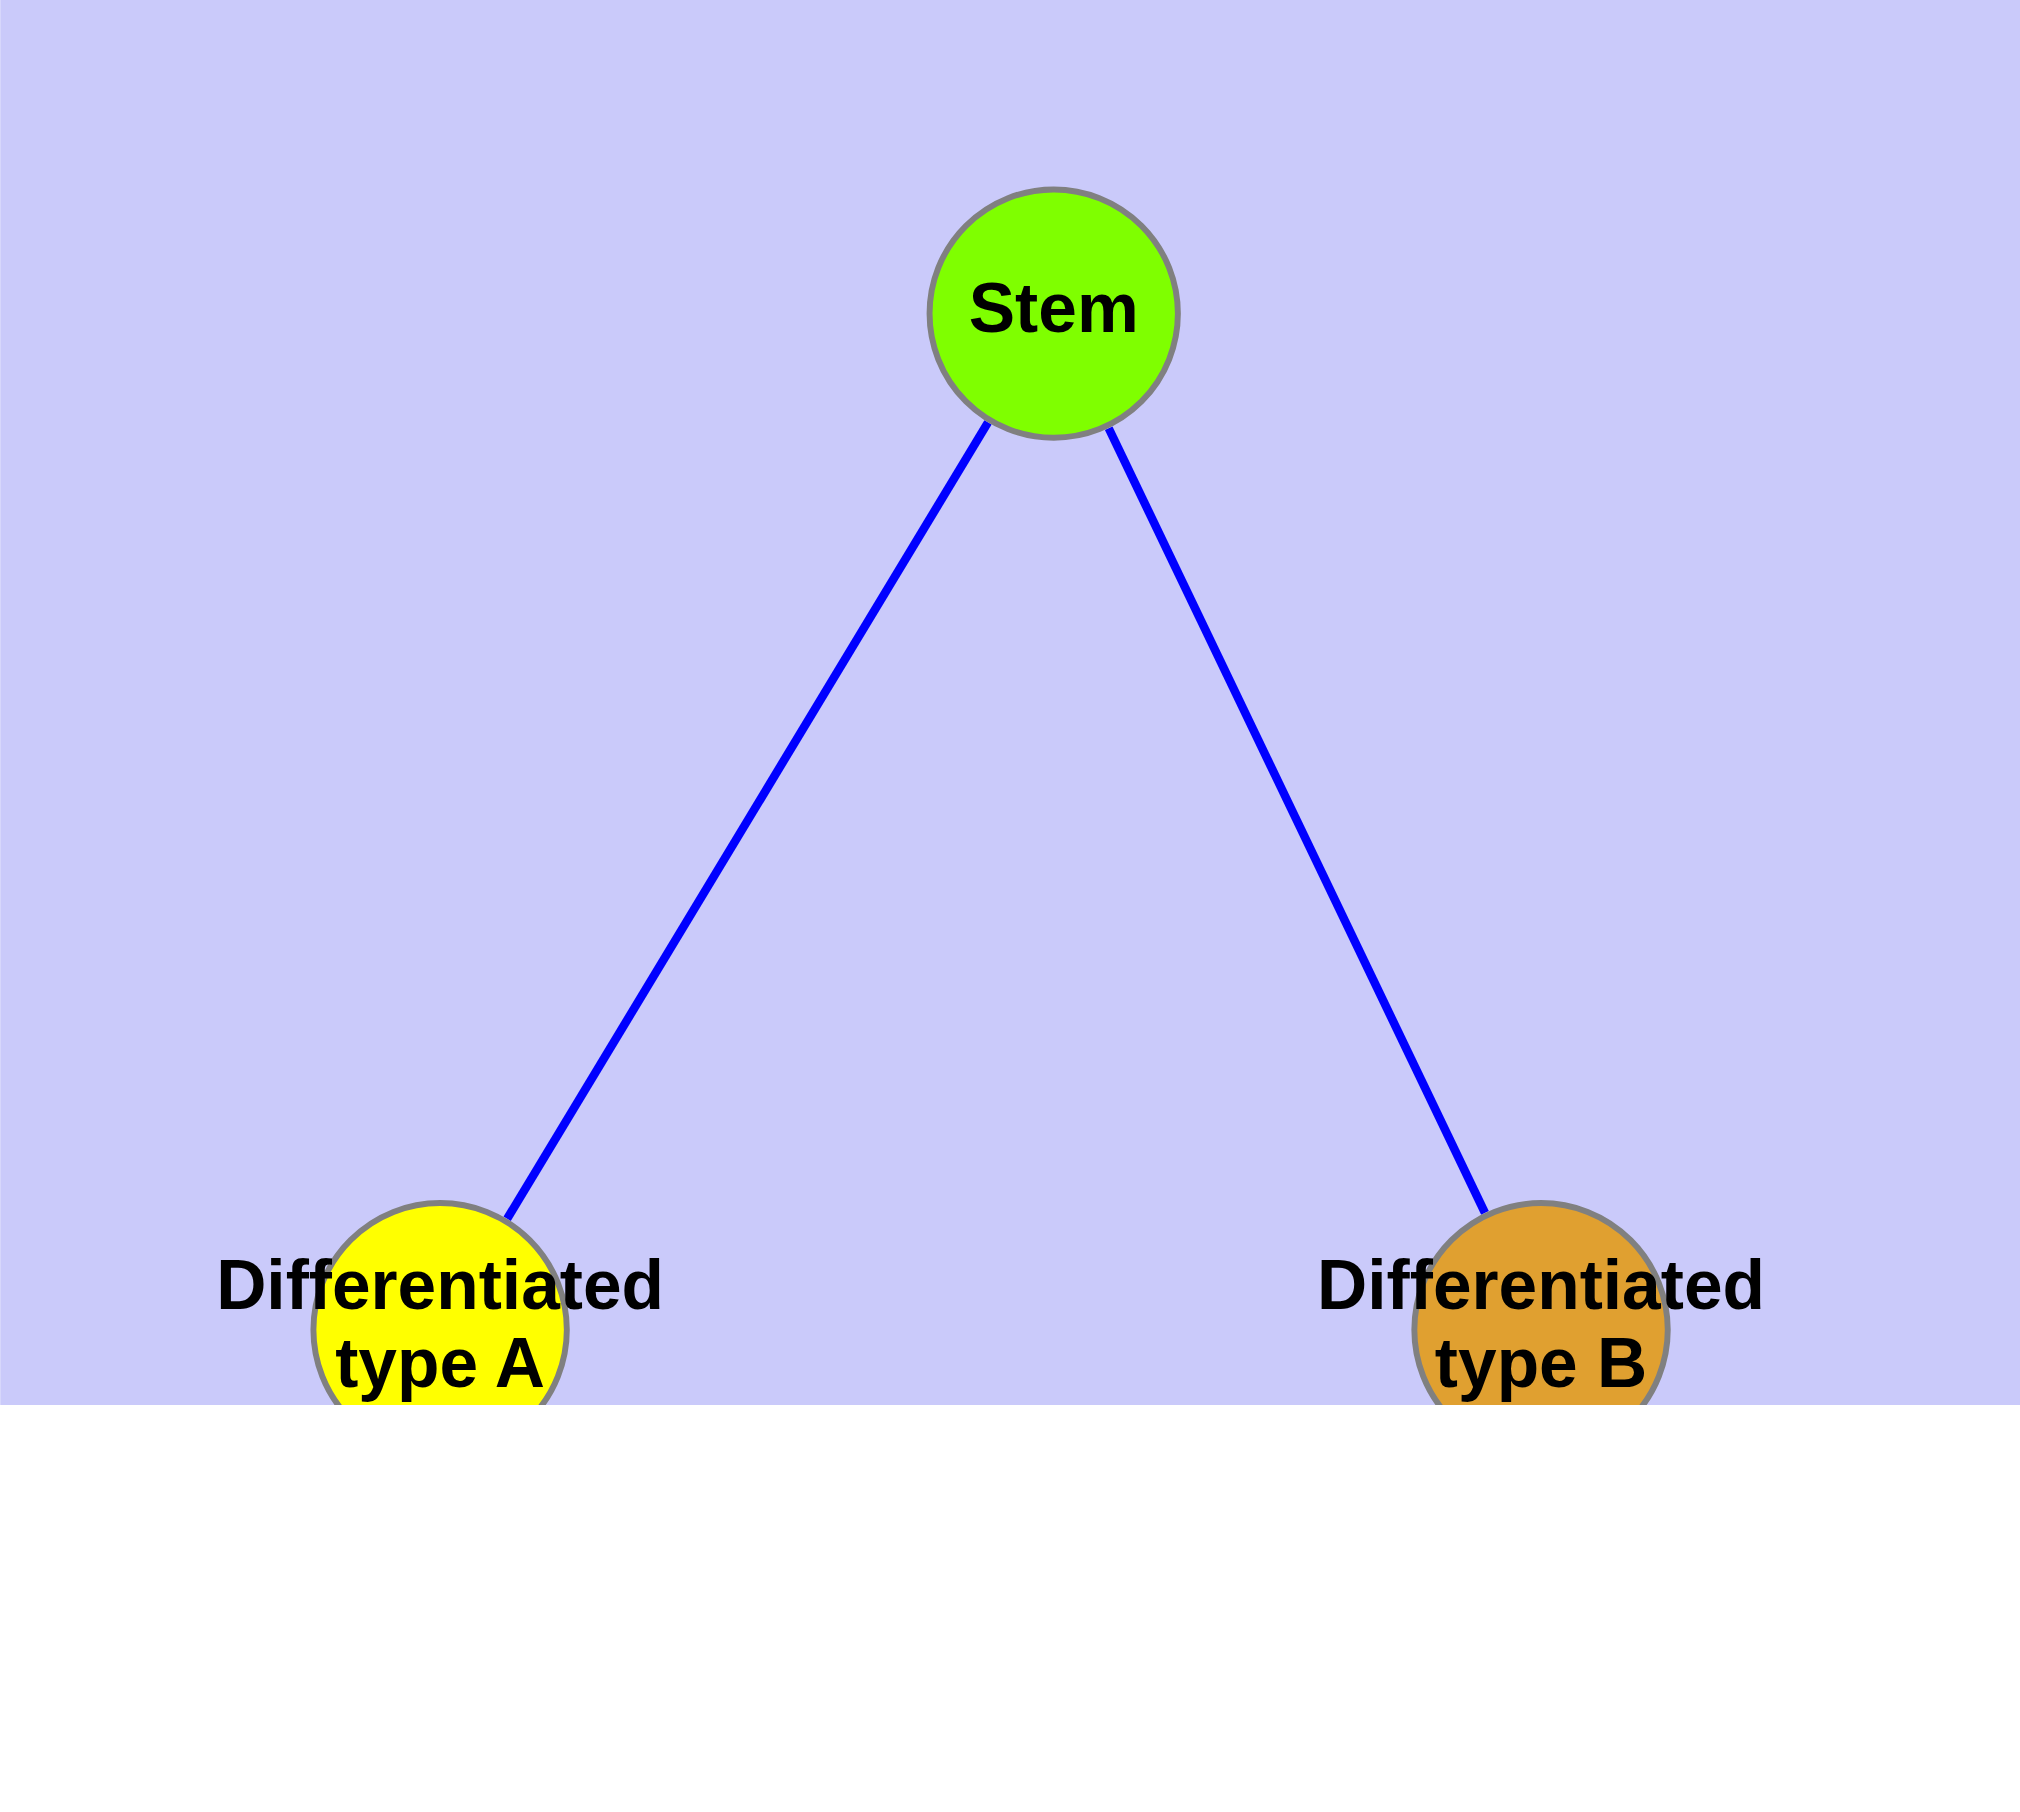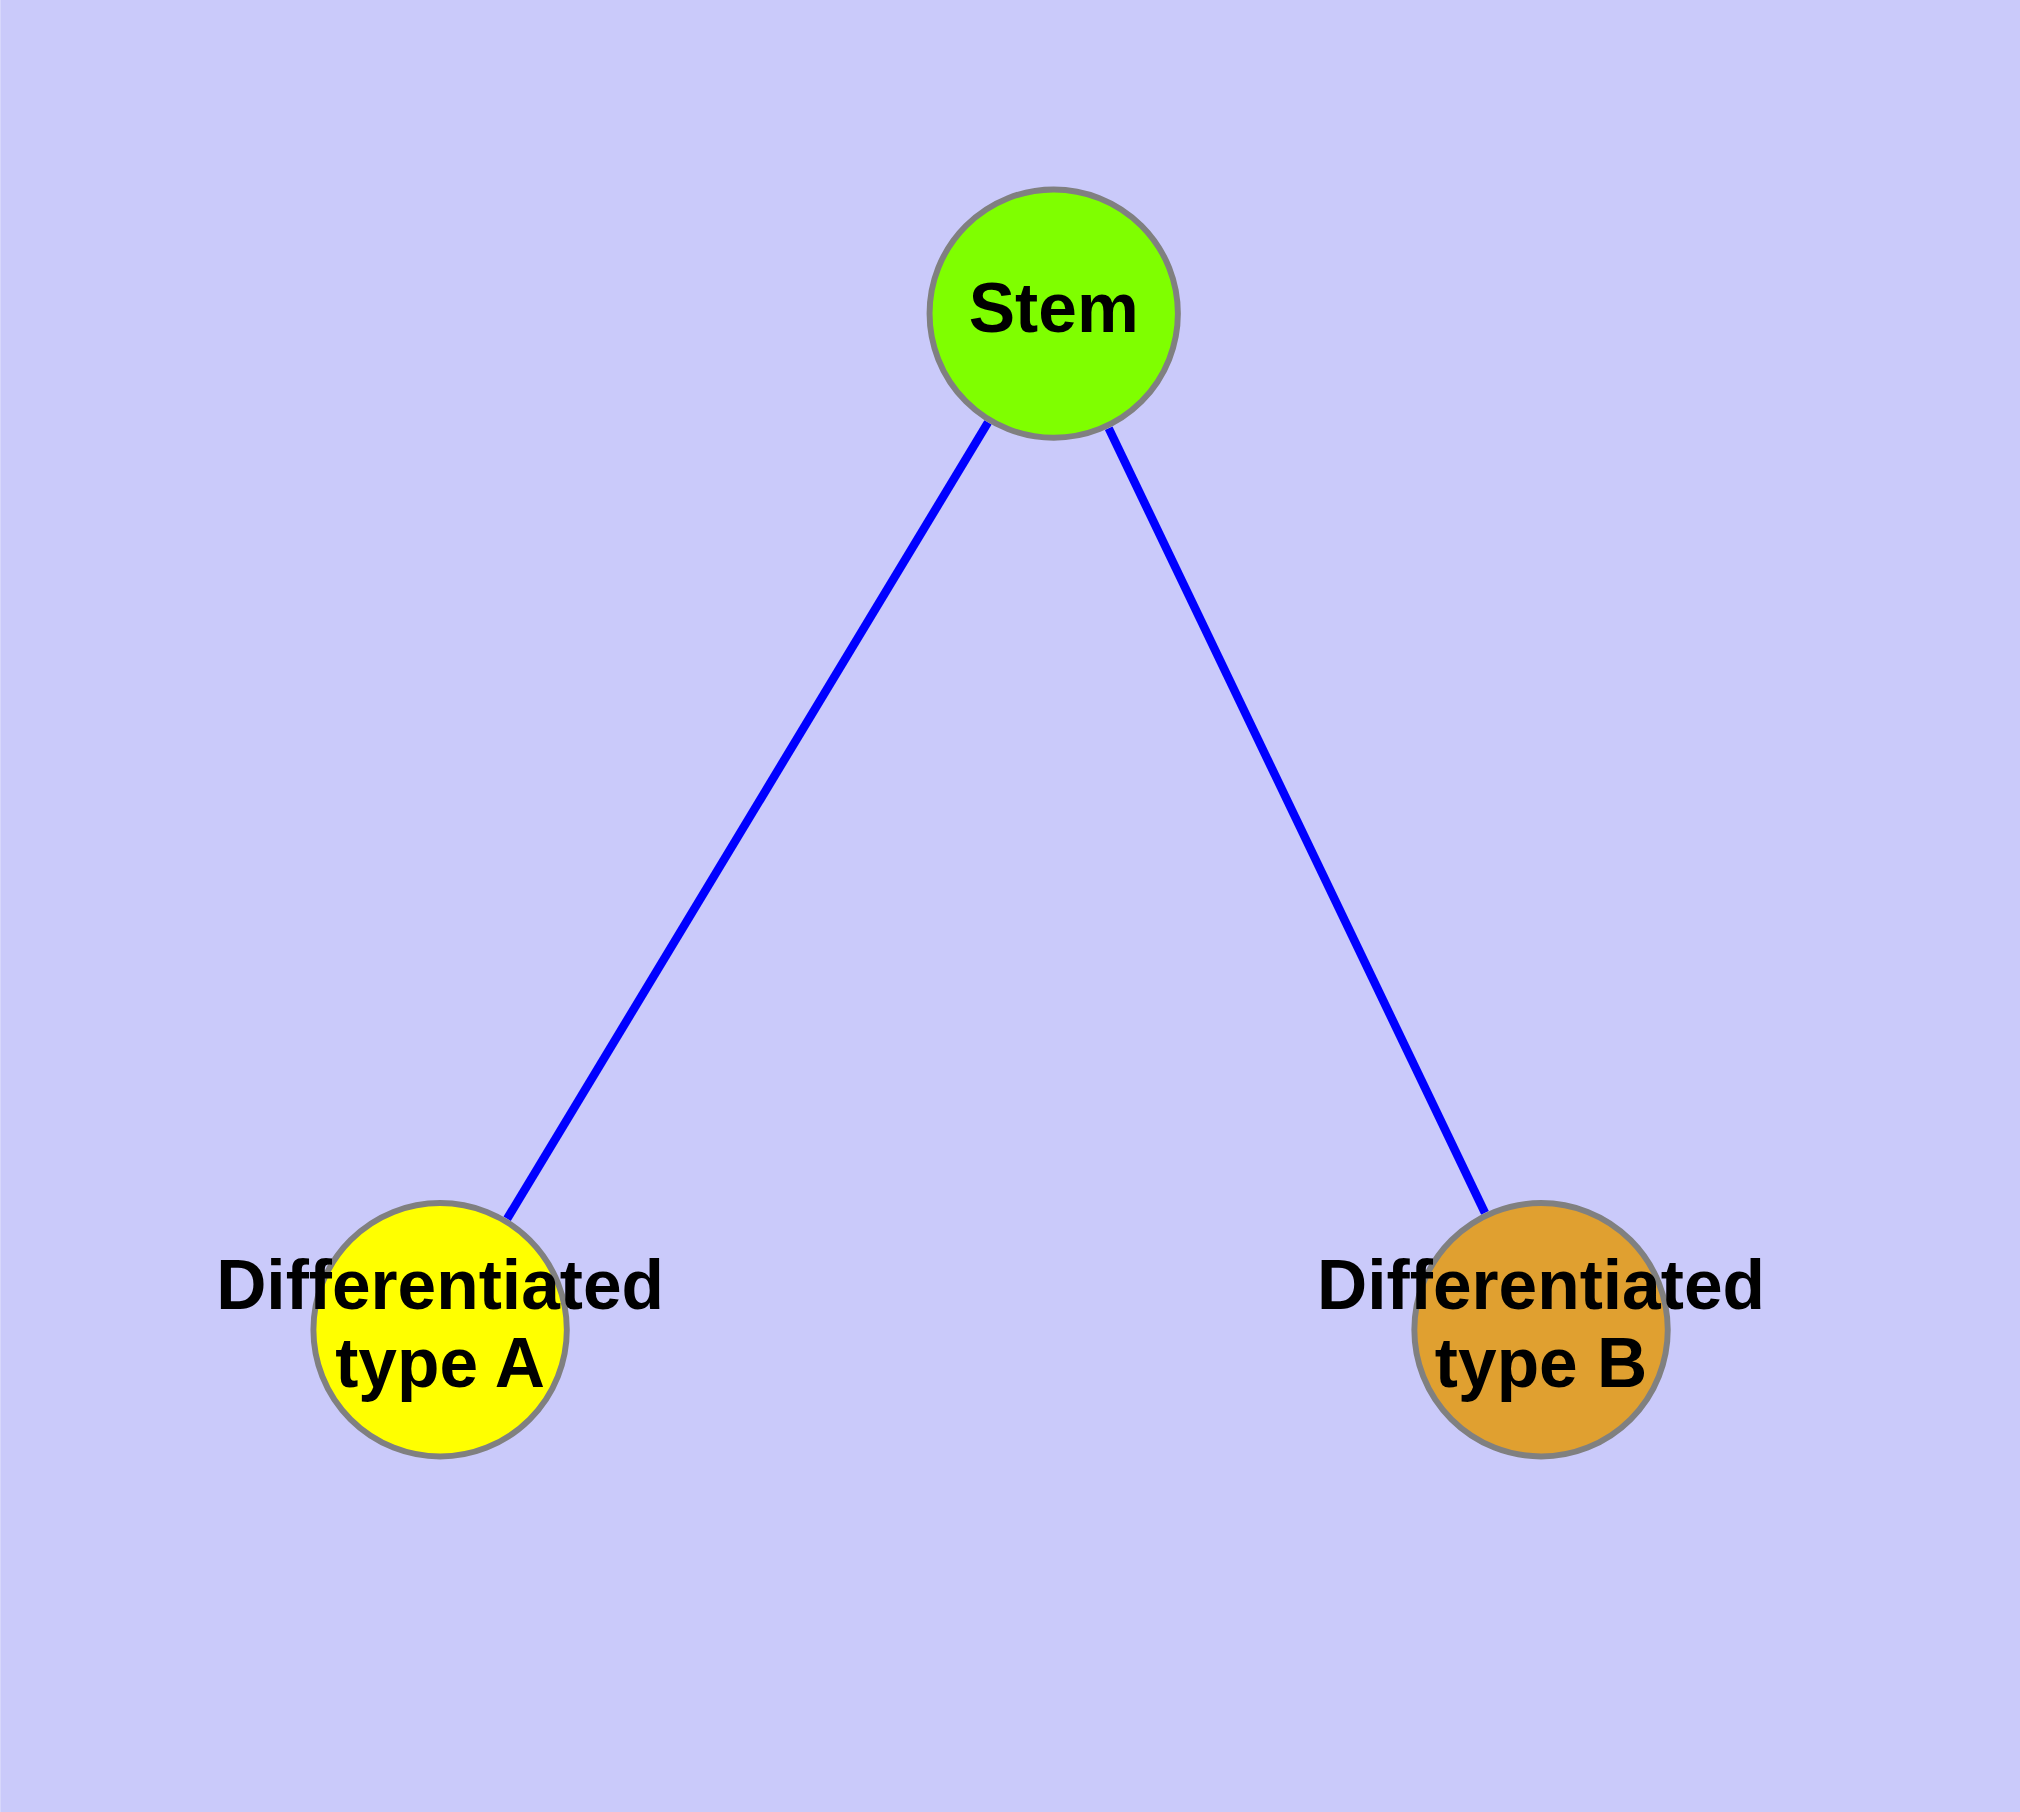--- a/index.html
+++ b/index.html
@@ -27,21 +27,21 @@
     font-family: "Liberation Sans", sans-serif;
     font-weight: bold;
     fill: #000000;
     text-anchor: middle;
     dominant-baseline: middle;
   }
 </style>
 </head>
 <body>
 
-<div id="canvas" style="width: 2021px; height: 1812px;">
+<div id="canvas" style="width: 2021px; height: 1405px;">
   <svg id="graph-svg" viewBox="0 0 2384 2138" xmlns="http://www.w3.org/2000/svg" style="width: 2021px; height: 1812px;">
 
     <rect id="bg-rect" x="0" y="0" width="2384" height="2138" fill="#cacafa"></rect>
 
     <g id="edges-layer">
         <line x1="1165.46" y1="498.41" x2="598.09" y2="1438.03" stroke="#0000ff" stroke-width="10" stroke-linecap="butt"></line>
         <line x1="1307.86" y1="505.25" x2="1751.84" y2="1431.04" stroke="#0000ff" stroke-width="10" stroke-linecap="butt"></line>
       </g>
     <g id="nodes-layer">
         <circle cx="1243" cy="370" r="146.5" fill="#7fff00" stroke="#808080" stroke-width="7"></circle>

